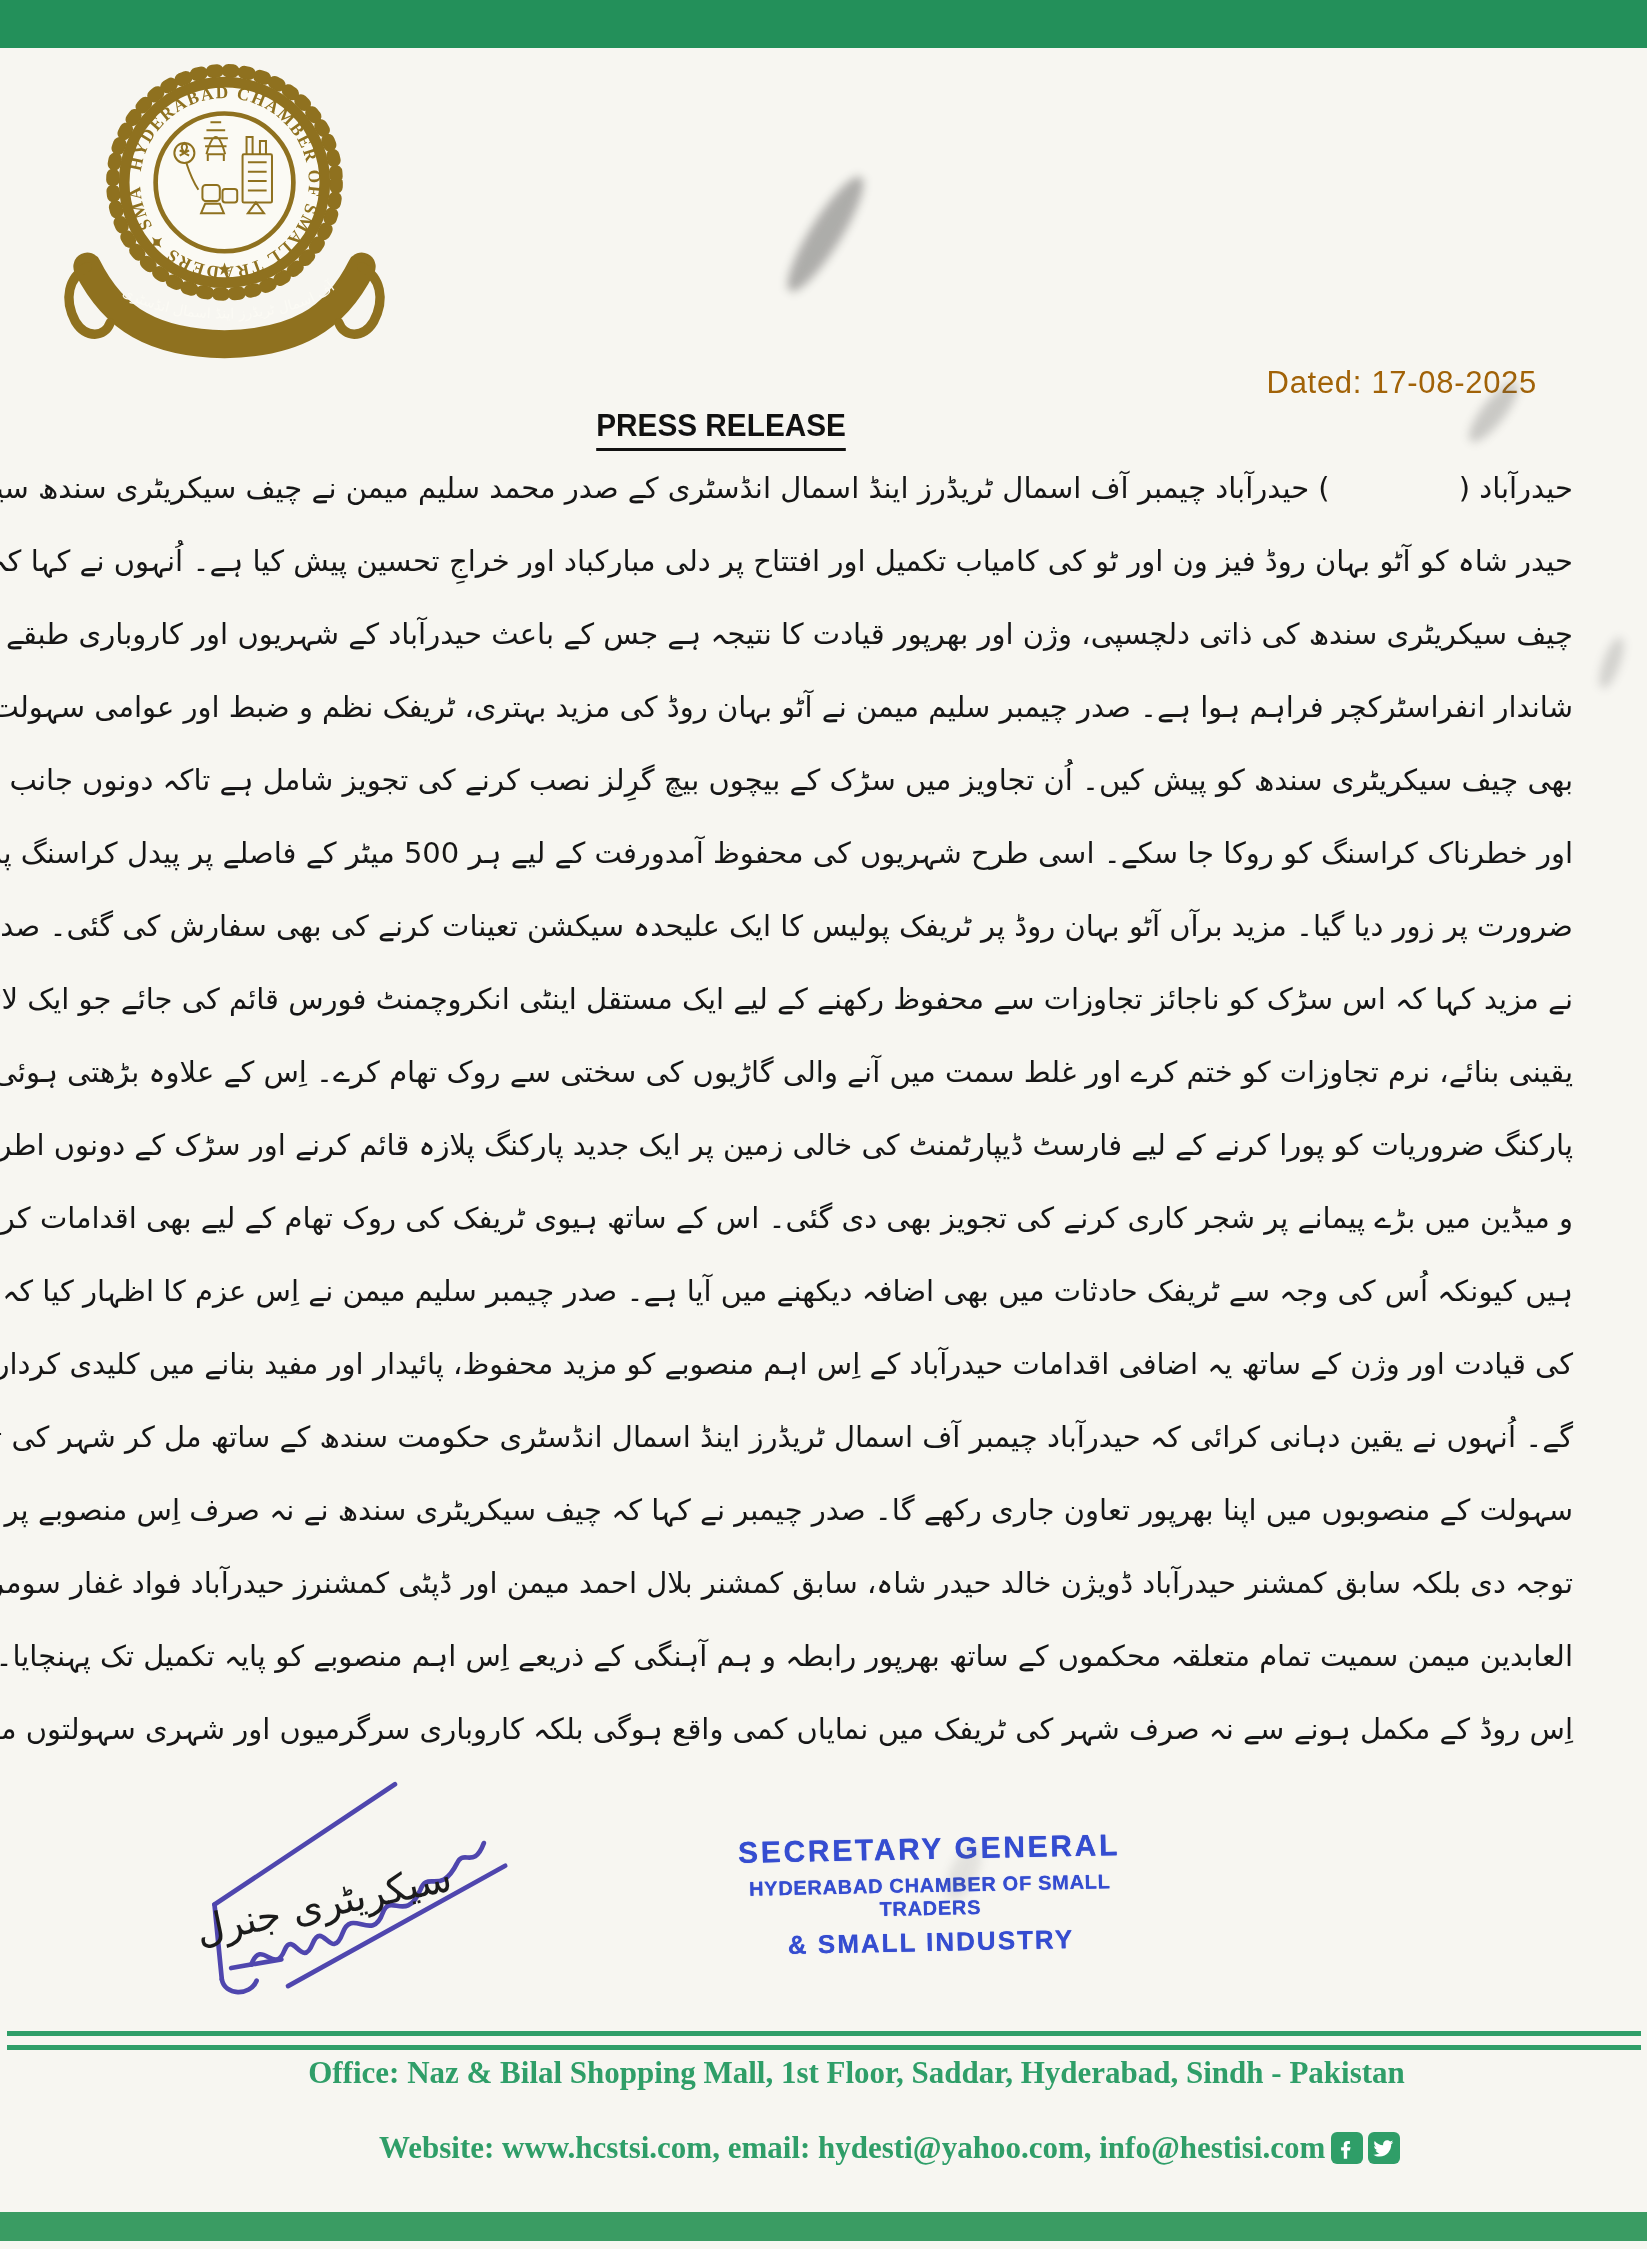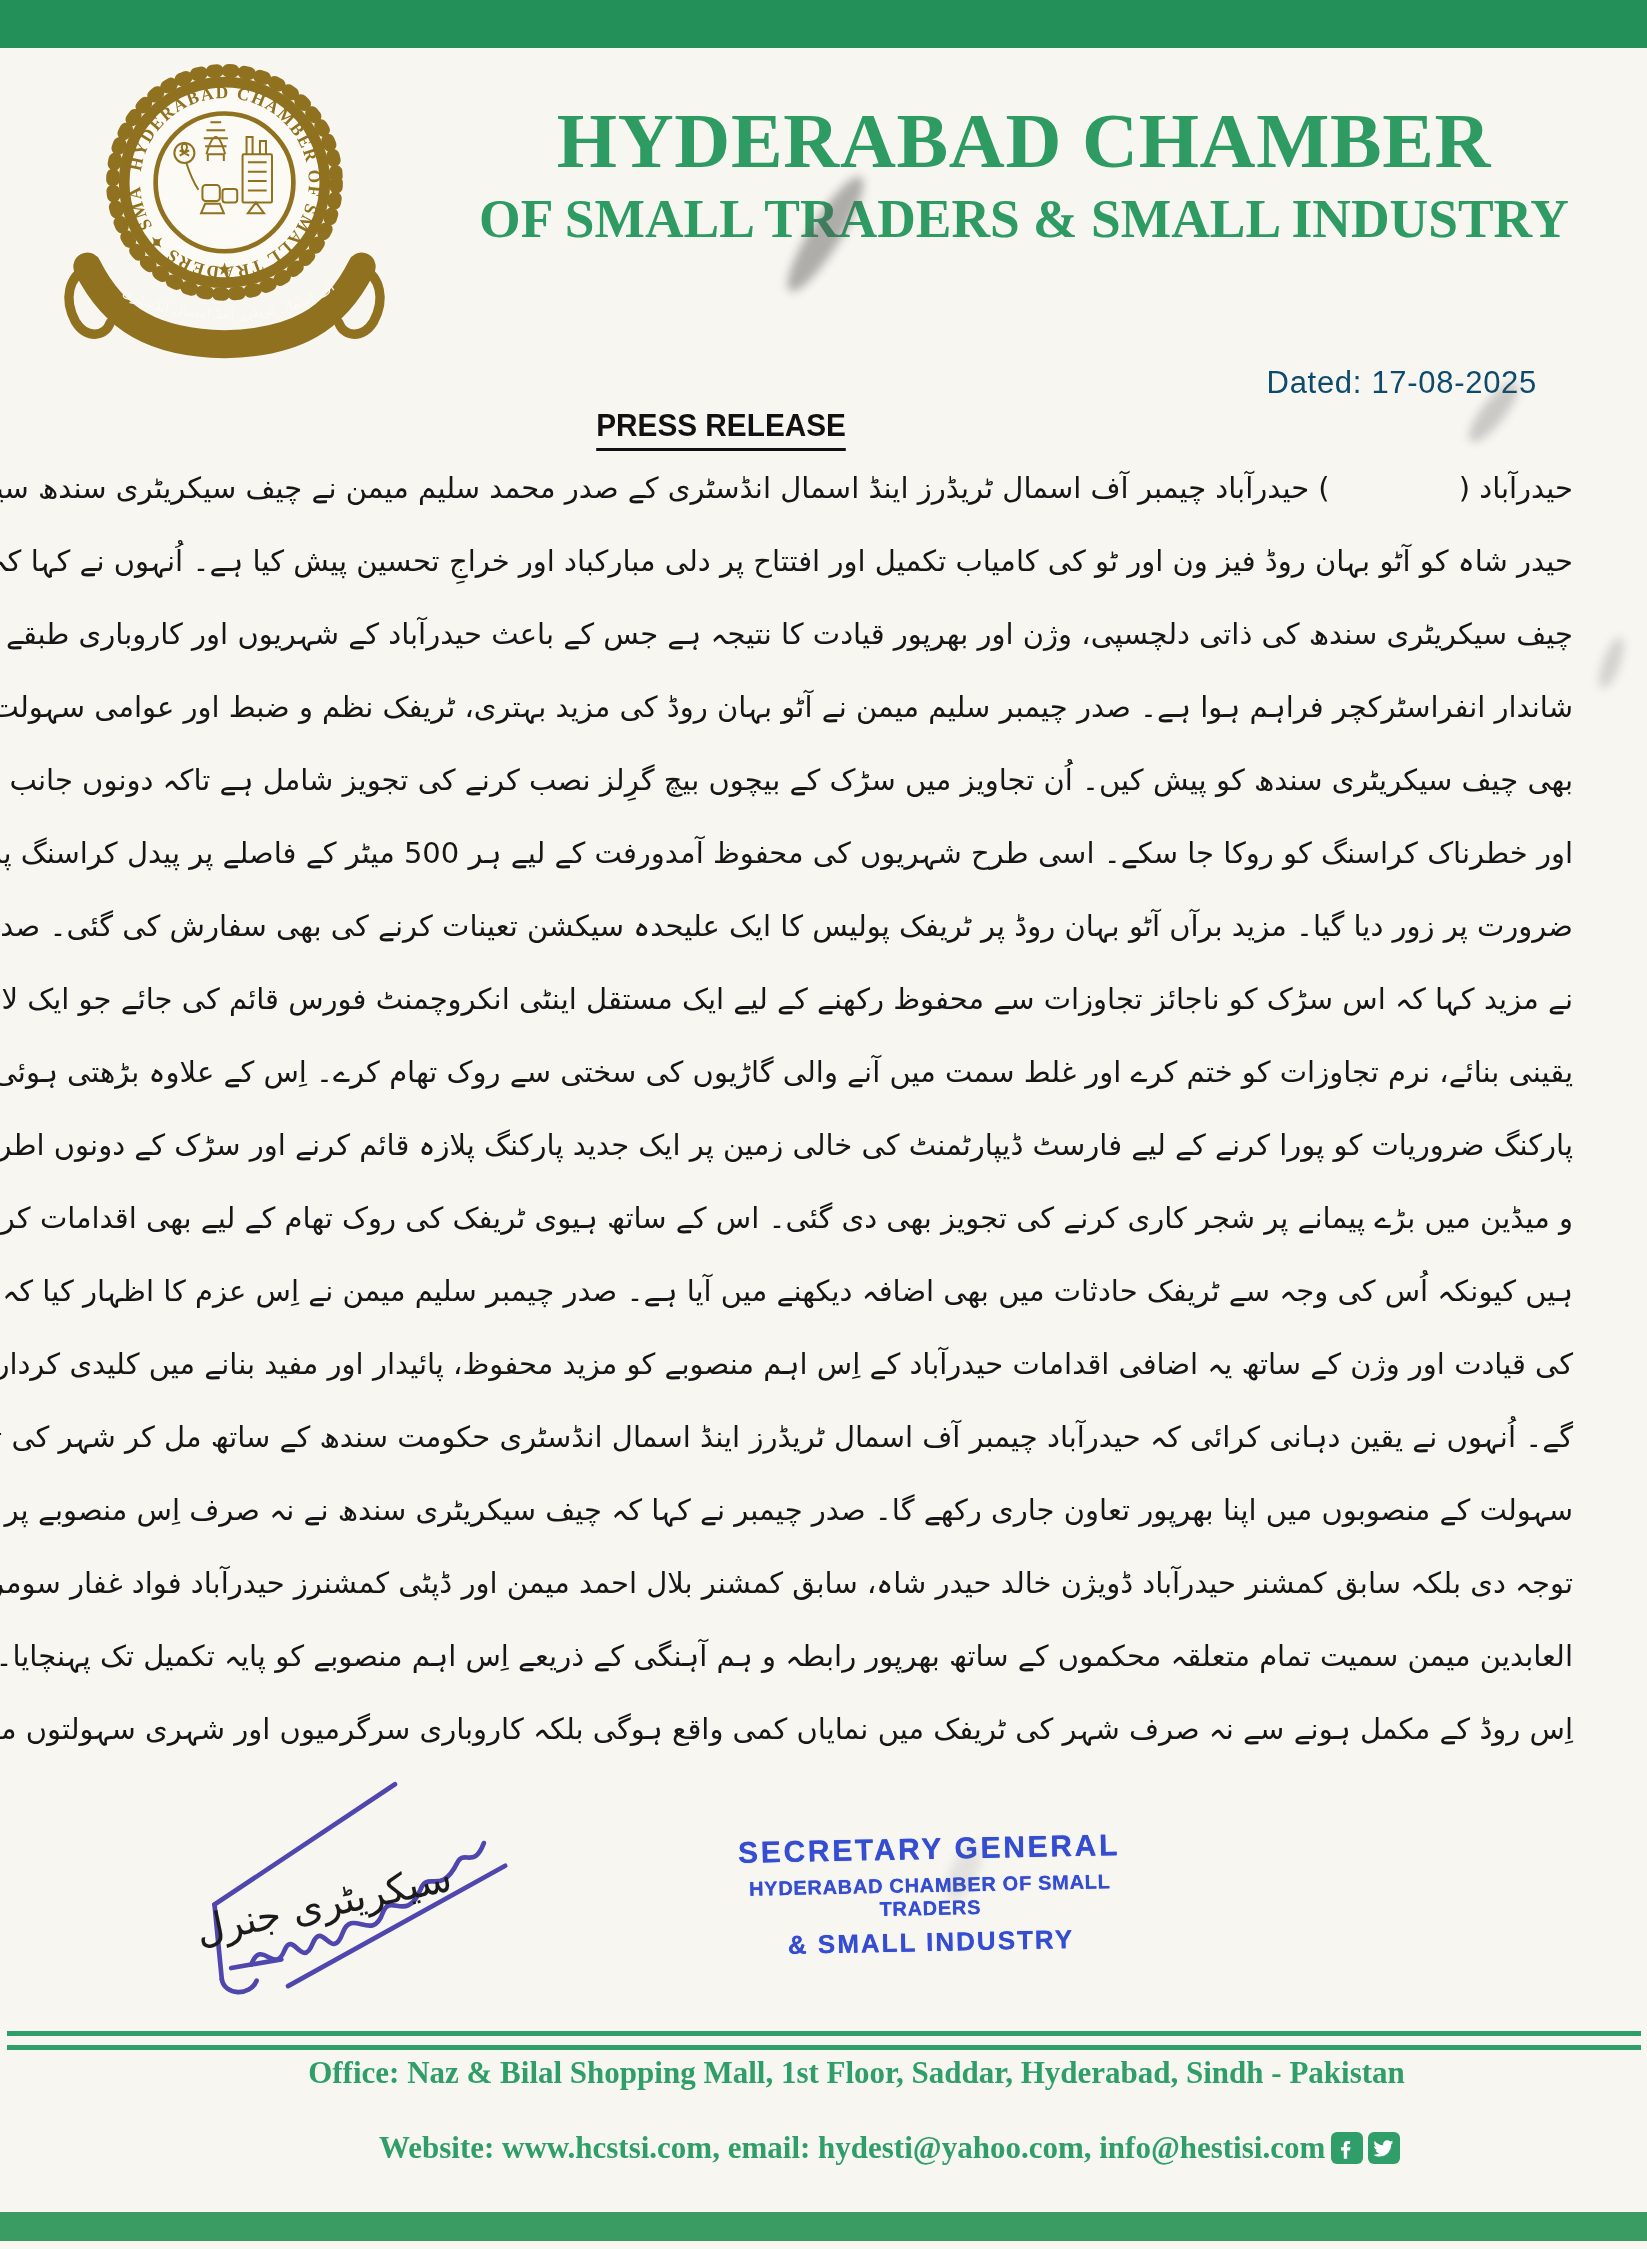--- a/index.html
+++ b/index.html
@@ -13,21 +13,21 @@
   .rule{position:absolute;left:6.7px;width:1634px;height:4.7px;background:#2f9e68;}
   .rule1{top:2031px;} .rule2{top:2045px;}
 
   
   .logo{position:absolute;left:47px;top:54px;}
   .title-block{position:absolute;left:415px;top:100px;width:1218px;text-align:center;color:#2e9b62;
     font-family:"Liberation Serif",serif;font-weight:bold;}
   .title-1{font-size:79px;letter-spacing:0.7px;line-height:1.05;transform:scaleX(0.98);}
   .title-2{font-size:54px;letter-spacing:0px;line-height:1.1;margin-top:6.7px;transform:scaleX(0.99);}
 
-  .date{position:absolute;right:110px;top:365px;font-size:31px;color:#0c4a6e;letter-spacing:0.7px;margin-left:27px;}
+  .date{position:absolute;right:110px;top:365px;font-size:31px;color:#a16207;letter-spacing:0.7px;margin-left:27px;}
   .press-release{position:absolute;left:0;top:408px;width:1443px;text-align:center;}
   .press-release span{
     display:inline-block;font-size:31px;font-weight:bold;color:#111;letter-spacing:0px;
     border-bottom:3.3px solid #111;padding-bottom:4px;transform:scaleX(0.96);
   }
 
   
   .body-text{position:absolute;left:72px;top:452px;width:1501px;color:#161616;}
   .uline{
     direction:rtl;unicode-bidi:plaintext;text-align:justify;text-align-last:justify;
@@ -108,24 +108,20 @@
     <g>
       <path d="M60,318 C100,398 160,432 265,434 C370,432 430,398 470,318" stroke="#8f711f" stroke-width="42" fill="none" stroke-linecap="round"></path>
       <path d="M60,318 C32,334 24,366 42,400 C58,426 86,424 94,402" stroke="#8f711f" stroke-width="14" fill="none" stroke-linecap="round"></path>
       <path d="M470,318 C498,334 506,366 488,400 C472,426 444,424 436,402" stroke="#8f711f" stroke-width="14" fill="none" stroke-linecap="round"></path>
       <text font-family="DejaVu Sans, sans-serif" font-size="21" fill="#fbfaf4">
         <textPath href="#ribbonTextPath" startOffset="4%">حیدرآباد چیمبر آف اسمال ٹریڈرز اینڈ اسمال انڈسٹری</textPath>
       </text>
     </g>
   </svg>
 
-  <div class="title-block">
-    <div class="title-1">HYDERABAD CHAMBER</div>
-    <div class="title-2">OF SMALL TRADERS &amp; SMALL INDUSTRY</div>
-  </div>
 
   <div class="date">Dated: 17-08-2025</div>
 
   <div class="press-release">
     <span>PRESS RELEASE</span>
   </div>
 
   <div class="body-text">
     <div class="uline">حیدرآباد (&nbsp;&nbsp;&nbsp;&nbsp;&nbsp;&nbsp;&nbsp;&nbsp;&nbsp;&nbsp;&nbsp;&nbsp;&nbsp;&nbsp;) حیدرآباد چیمبر آف اسمال ٹریڈرز اینڈ اسمال انڈسٹری کے صدر محمد سلیم میمن نے چیف سیکریٹری سندھ سید آصف</div>
     <div class="uline">حیدر شاہ کو آٹو بہان روڈ فیز ون اور ٹو کی کامیاب تکمیل اور افتتاح پر دلی مبارکباد اور خراجِ تحسین پیش کیا ہے۔ اُنہوں نے کہا کہ یہ منصوبہ دراصل</div>

